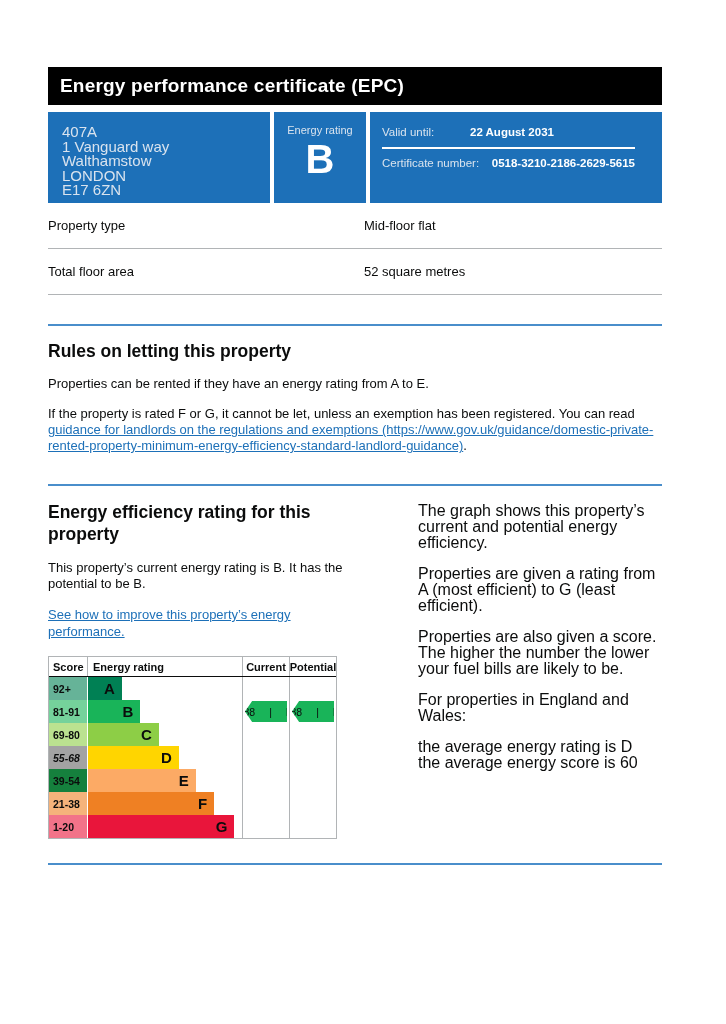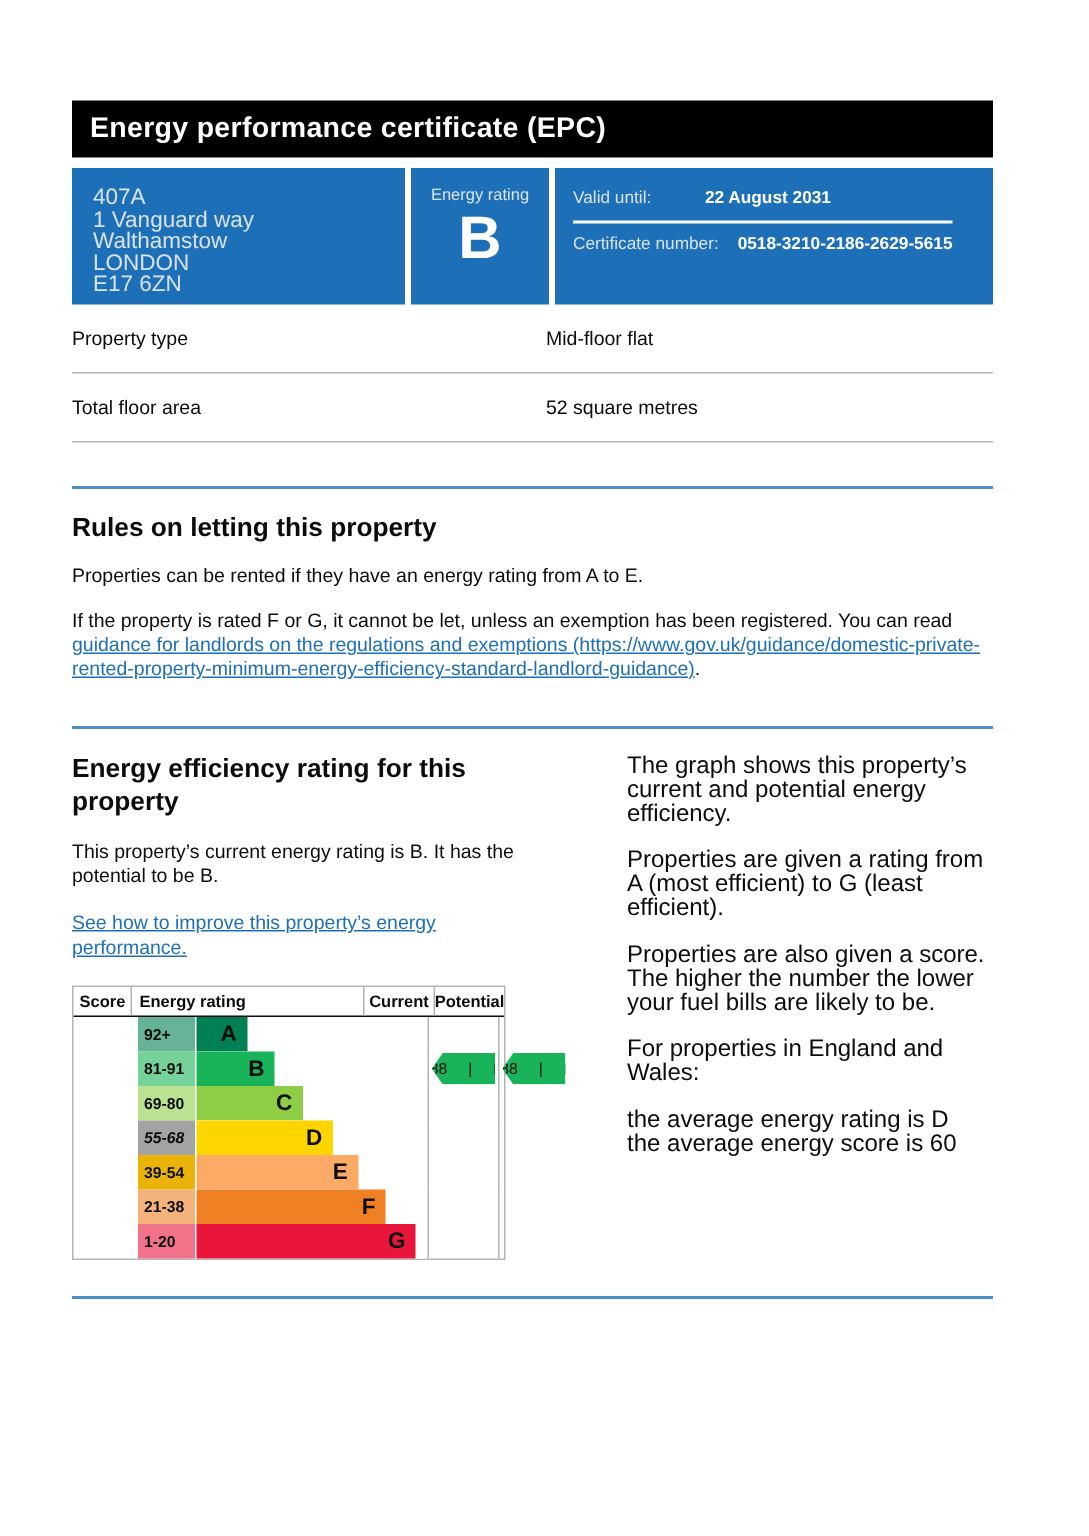--- a/index.html
+++ b/index.html
@@ -56,21 +56,21 @@
   .col-right .tight { margin-bottom: 0; }
 
   
   .epc-chart { margin-top: 16px; width: 289px; border: 1px solid #b1b4b6; font-size: 11px; }
   .ch-header { display: flex; height: 20px; border-bottom: 1px solid #0b0c0c; font-weight: bold; }
   .ch-header .ch-cell { display: flex; align-items: center; }
   .ch-c0 { width: 38px; padding-left: 4px; flex: none; }
   .ch-c1 { width: 155px; padding-left: 5px; flex: none; border-left: 1px solid #b1b4b6; }
   .ch-c2 { width: 47px; justify-content: center; flex: none; border-left: 1px solid #b1b4b6; }
   .ch-c3 { width: 47px; justify-content: center; flex: none; border-left: 1px solid #b1b4b6; }
-  .band-row { display: flex; height: 23px; padding-left: 43px; }
+  .band-row { display: flex; height: 23px; }
   .score-cell { width: 38px; flex: none; display: flex; align-items: center; padding-left: 4px; font-weight: bold; font-size: 10.5px; }
   .bar-cell { width: 155px; flex: none; border-left: 1px solid #fff; background: #fff; }
   .band-bar { height: 100%; display: flex; align-items: center; justify-content: flex-end; padding-right: 7px; }
   .band-letter { font-size: 15px; font-weight: bold; color: #0b0c0c; }
   .val-cell { width: 47px; flex: none; border-left: 1px solid #b1b4b6; display: flex; align-items: center; justify-content: center; }
   .rating-arrow { width: 42px; height: 21px; display: flex; align-items: center; justify-content: center; gap: 14px; padding-left: 5px; color: #0b0c0c; font-size: 10.5px; clip-path: polygon(0 50%, 17% 0, 100% 0, 100% 100%, 17% 100%); }
   .rating-arrow .band-b { font-weight: bold; }
 </style>
 </head>
 <body>
@@ -188,21 +188,21 @@
                 <div class="score-cell" style="background: #a3a3a3; font-style: italic;">55-68</div>
                 <div class="bar-cell">
                   <div class="band-bar" style="width: 59%; background: rgb(255, 213, 0);">
                     <span class="band-letter">D</span>
                   </div>
                 </div>
                 <div class="val-cell"></div>
                 <div class="val-cell"></div>
               </div>
               <div class="band-row">
-                <div class="score-cell" style="background: #eab308;">39-54</div>
+                <div class="score-cell" style="background: #15803d;">39-54</div>
                 <div class="bar-cell">
                   <div class="band-bar" style="width: 70%; background: rgb(252, 170, 101);">
                     <span class="band-letter">E</span>
                   </div>
                 </div>
                 <div class="val-cell"></div>
                 <div class="val-cell"></div>
               </div>
               <div class="band-row">
                 <div class="score-cell" style="background: rgb(245, 179, 123);">21-38</div>

